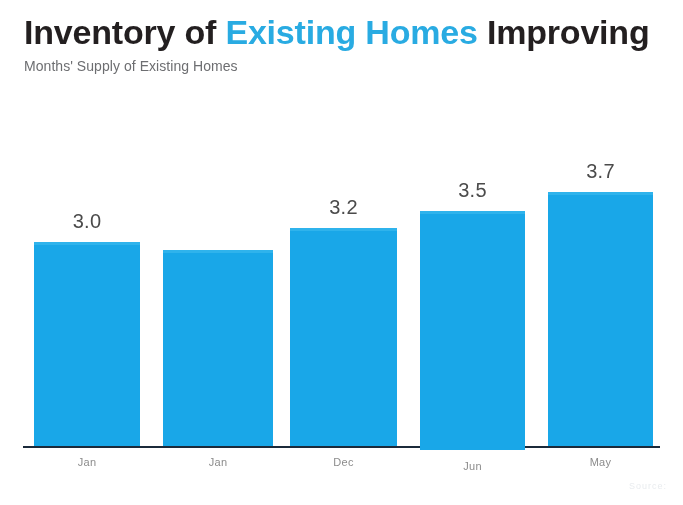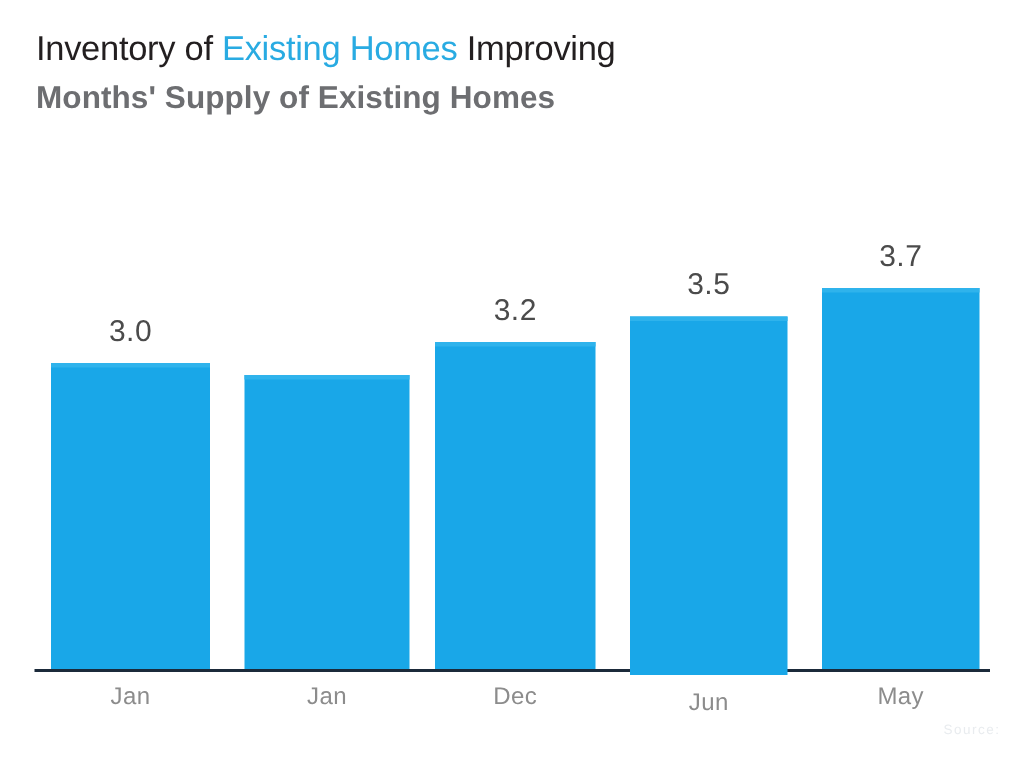--- a/index.html
+++ b/index.html
@@ -19,34 +19,34 @@
   }
 
   
   #header {
     position: absolute;
     left: 24px;
     top: 14px;
     width: 640px;
   }
   #chart-title {
-    font-size: 23px;
-    font-weight: normal;
+    font-size: 34px;
+    font-weight: bold;
     line-height: 36px;
     color: #231f20;
     letter-spacing: -0.2px;
     white-space: nowrap;
   }
   #chart-title .hl {
     color: #29abe2;
   }
   #chart-subtitle {
     margin-top: 6px;
-    font-size: 21px;
-    font-weight: bold;
+    font-size: 14px;
+    font-weight: normal;
     line-height: 20px;
     color: #6d6e71;
     letter-spacing: 0.05px;
     white-space: nowrap;
   }
 
   
   #plot {
     position: absolute;
     left: 0;
@@ -88,21 +88,21 @@
     font-size: 20px;
     font-weight: normal;
     color: #4b4b4b;
     letter-spacing: 0.3px;
   }
   .bar-cat {
     position: absolute;
     left: 0;
     width: 100%;
     text-align: center;
-    font-size: 16px;
+    font-size: 11px;
     font-weight: normal;
     color: #8c8c8c;
     letter-spacing: 0.3px;
   }
 
   
   #watermark {
     position: absolute;
     right: 16px;
     bottom: 14px;

